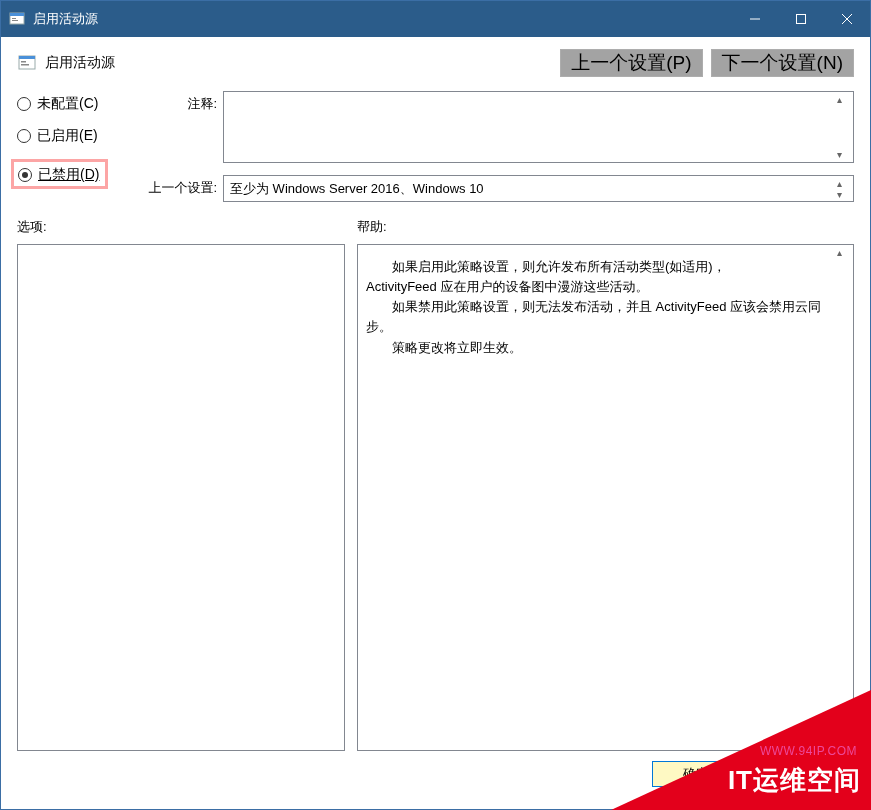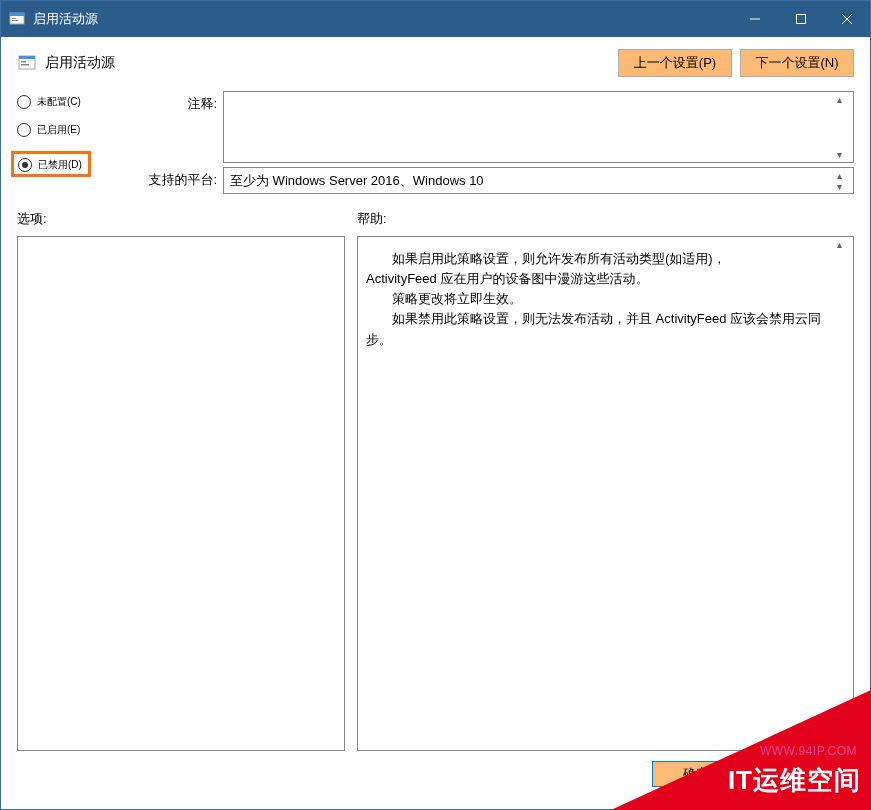--- a/index.html
+++ b/index.html
@@ -7,46 +7,46 @@
 .window { width: 871px; height: 810px; border: 1px solid #3b6ea5; display: flex; flex-direction: column; background: #fff; }
 .titlebar { height: 36px; background: #2b5c8a; color: #fff; display: flex; align-items: center; padding-left: 8px; }
 .titlebar .app-icon { width: 16px; height: 16px; margin-right: 8px; }
 .titlebar .title { font-size: 13px; flex: 1; }
 .titlebar .win-controls { display: flex; height: 100%; }
 .titlebar .win-btn { width: 46px; height: 100%; display: flex; align-items: center; justify-content: center; color: #fff; cursor: pointer; }
 .content { flex: 1; padding: 12px 16px 12px 16px; display: flex; flex-direction: column; overflow: hidden; }
 .header-row { display: flex; align-items: center; margin-bottom: 14px; }
 .header-row .h-icon { width: 20px; height: 20px; margin-right: 8px; }
 .header-row .h-title { font-size: 14px; flex: 1; }
-.header-row .nav-btn { min-width: 114px; height: 28px; margin-left: 8px; background: #fdba74; border: 1px solid #adadad; font-size: 13px; cursor: pointer; padding: 0 10px; }
+.header-row .nav-btn { min-width: 114px; height: 28px; margin-left: 8px; background: #a3a3a3; border: 1px solid #adadad; font-size: 19px; cursor: pointer; padding: 0 10px; }
 .top-section { display: flex; margin-bottom: 10px; }
 .radio-col { width: 120px; padding-top: 4px; }
-.radio-row { display: flex; align-items: center; margin-bottom: 14px; font-size: 10px; cursor: pointer; }
+.radio-row { display: flex; align-items: center; margin-bottom: 14px; font-size: 14px; cursor: pointer; }
 .radio-dot { width: 14px; height: 14px; border: 1px solid #333; border-radius: 50%; margin-right: 6px; display: flex; align-items: center; justify-content: center; background:#fff; }
 .radio-dot.selected::after { content:""; width:6px; height:6px; background:#333; border-radius:50%; }
-.radio-highlight { border: 3px solid #f97316; padding: 4px 6px 2px 4px; margin-left:-6px; display:inline-flex; align-items:center; }
-.fields-col { flex: 1; display: flex; flex-direction: column; gap: 4px; }
+.radio-highlight { border: 3px solid #fca5a5; padding: 4px 6px 2px 4px; margin-left:-6px; display:inline-flex; align-items:center;text-decoration:underline; }
+.fields-col { flex: 1; display: flex; flex-direction: column; gap: 12px; }
 .field-row { display: flex; align-items: flex-start; }
 .field-label { width: 80px; text-align: right; font-size: 13px; padding-top: 4px; margin-right: 6px; }
 .comment-box { flex:1; height: 72px; border: 1px solid #828790; background:#fff; position:relative; }
 .platform-box { flex:1; height: 27px; border: 1px solid #828790; background:#fff; padding: 4px 6px; font-size:13px; position:relative; display:flex; align-items:flex-start; }
 .box-scroll { position:absolute; right:2px; top:2px; bottom:2px; width:14px; display:flex; flex-direction:column; justify-content:space-between; color:#666; font-size:10px; }
 .section-labels { display:flex; margin-top:6px; }
 .section-labels .col1 { width: 340px; font-size:13px; }
 .section-labels .col2 { flex:1; font-size:13px; }
 .panels { flex:1; display:flex; gap:12px; margin-top:8px; min-height:0; }
 .panel { border:1px solid #828790; background:#fff; font-size:13px; overflow:hidden; position:relative; }
 .panel.options { width: 328px; }
 .panel.help { flex:1; padding: 12px 20px 12px 8px; }
 .help-text { line-height: 1.55; font-size: 13px; }
 .help-text p { margin-bottom: 0; text-indent: 2em; }
 .help-text p.noindent { text-indent: 0; }
 .dialog-buttons { display:flex; justify-content:flex-end; gap:10px; padding:10px 16px 10px 0; }
 .dlg-btn { min-width:88px; height:26px; border:1px solid #adadad; background:#15803d; font-size:13px; cursor:pointer; }
-.dlg-btn.primary { border-color:#0078d7; background:#fdba74; }
+.dlg-btn.primary { border-color:#0078d7; background:#fef9c3; }
 .watermark { position:absolute; right:0; bottom:0; width:260px; height:120px; pointer-events:none; }
 .watermark .tri { position:absolute; right:0; bottom:0; width:0; height:0; border-style:solid; border-width:0 0 120px 260px; border-color: transparent transparent #e3001b transparent; }
 .watermark .t1 { position:absolute; right:14px; bottom:52px; color:#ec4899; font-size:12px; transform: rotate(0deg); font-weight:500; letter-spacing:0.5px;}
 .watermark .t2 { position:absolute; right:10px; bottom:12px; color:#fff; font-size:26px; font-weight:700; letter-spacing:1px;}
 </style>
 </head>
 <body>
 
 <div class="window">
 
@@ -120,21 +120,21 @@
           <span class="field-label">注释:</span>
           <div class="comment-box">
             <span></span>
             <div class="box-scroll">
                 <span>▴</span>
                 <span>▾</span>
               </div>
           </div>
         </div>
         <div class="field-row">
-          <span class="field-label">支持的平台:</span>
+          <span class="field-label">上一个设置:</span>
           <div class="platform-box">
             <span>至少为 Windows Server 2016、Windows 10</span>
             <div class="box-scroll">
                 <span>▴</span>
                 <span>▾</span>
               </div>
           </div>
         </div>
       </div>
 
@@ -144,22 +144,22 @@
       <span class="col1">选项:</span>
       <span class="col2">帮助:</span>
     </div>
 
     <div class="panels">
       <div class="panel options"></div>
       <div class="panel help">
         <div class="help-text">
           <p>如果启用此策略设置，则允许发布所有活动类型(如适用)，</p>
           <p class="noindent">ActivityFeed 应在用户的设备图中漫游这些活动。</p>
+          <p>如果禁用此策略设置，则无法发布活动，并且 ActivityFeed 应该会禁用云同步。</p>
           <p>策略更改将立即生效。</p>
-          <p>如果禁用此策略设置，则无法发布活动，并且 ActivityFeed 应该会禁用云同步。</p>
         </div>
         <div class="box-scroll" style="right:2px">
             <span>▴</span>
             <span>▾</span>
           </div>
       </div>
     </div>
 
     <div class="dialog-buttons">
       <button class="dlg-btn primary">确定</button>

